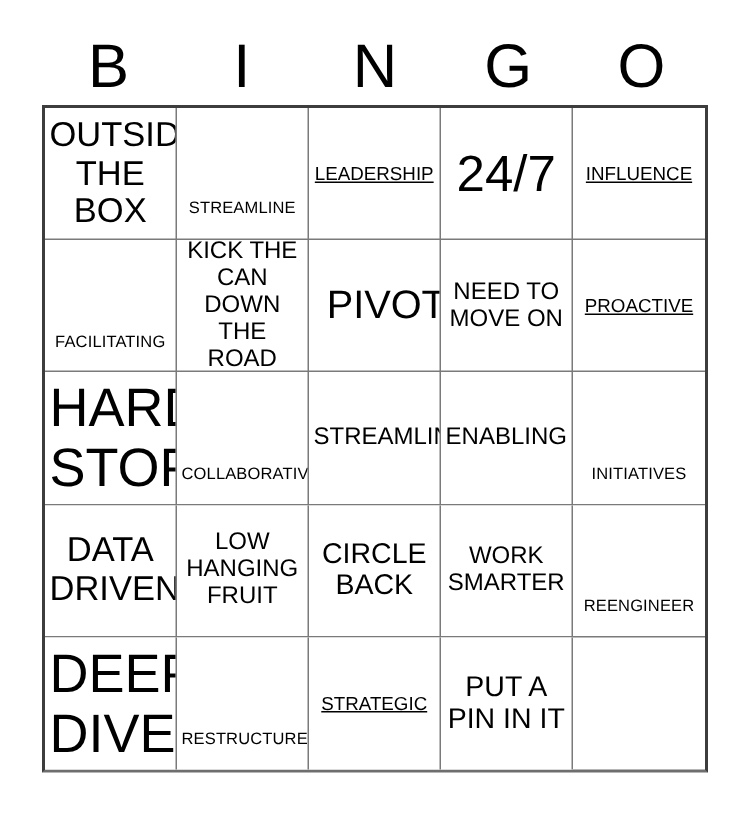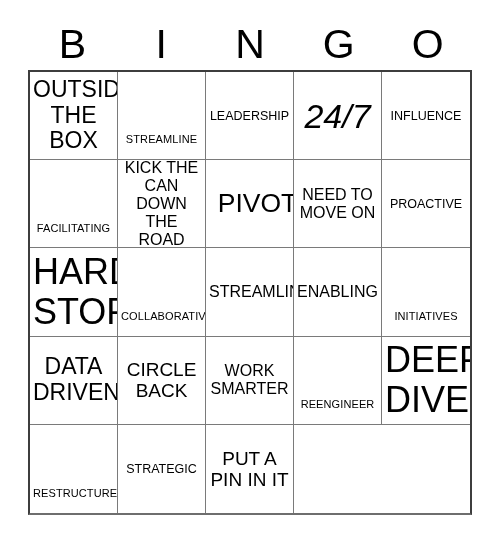--- a/index.html
+++ b/index.html
@@ -81,26 +81,26 @@
   .cell:nth-child(5n) { border-right: none; }
   .cell:nth-child(n+21) { border-bottom: none; }
 
   .cell-text {
     display: block;
     width: 100%;
   }
 
   
   .sz-xs   { font-size: 11px; letter-spacing: 0.1px; margin-top: 48px; }
-  .sz-sm   { font-size: 12.5px; }
+  .sz-sm   { font-size: 12.5px; text-decoration: underline; }
   .sz-md   { font-size: 16px; }
   .sz-lg   { font-size: 19px; }
   .sz-xl   { font-size: 23px; }
   .sz-xxl  { font-size: 26.5px; margin-left: 16px; }
-  .sz-huge { font-size: 34px; font-style: italic; }
+  .sz-huge { font-size: 34px; }
   .sz-mega { font-size: 36px; }
 </style>
 </head>
 <body>
 
 <div class="card">
 
   <div class="header-row">
     <div class="header-cell">B</div>
     <div class="header-cell">I</div>
@@ -152,20 +152,23 @@
       <div class="cell">
         <span class="cell-text sz-md">ENABLING</span>
       </div>
       <div class="cell">
         <span class="cell-text sz-xs">INITIATIVES</span>
       </div>
       <div class="cell">
         <span class="cell-text sz-xl">DATA DRIVEN</span>
       </div>
       <div class="cell">
+        <span class="cell-text sz-md">LOW HANGING FRUIT</span>
+      </div>
+      <div class="cell">
         <span class="cell-text sz-lg">CIRCLE BACK</span>
       </div>
       <div class="cell">
         <span class="cell-text sz-md">WORK SMARTER</span>
       </div>
       <div class="cell">
         <span class="cell-text sz-xs">REENGINEER</span>
       </div>
       <div class="cell">
         <span class="cell-text sz-mega">DEEP DIVE</span>

